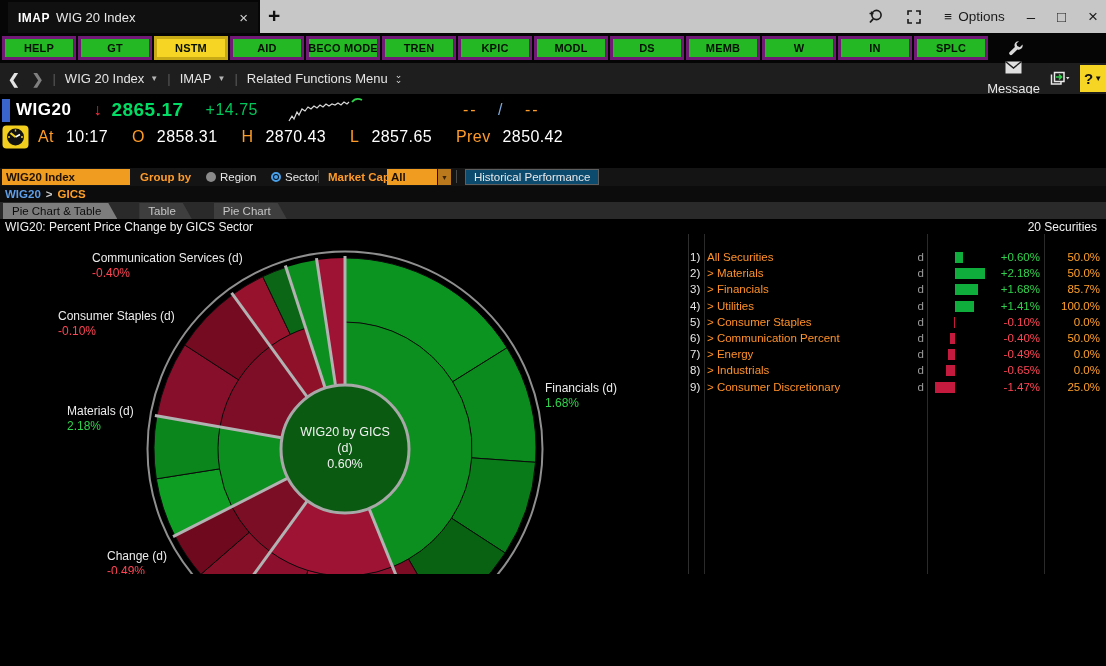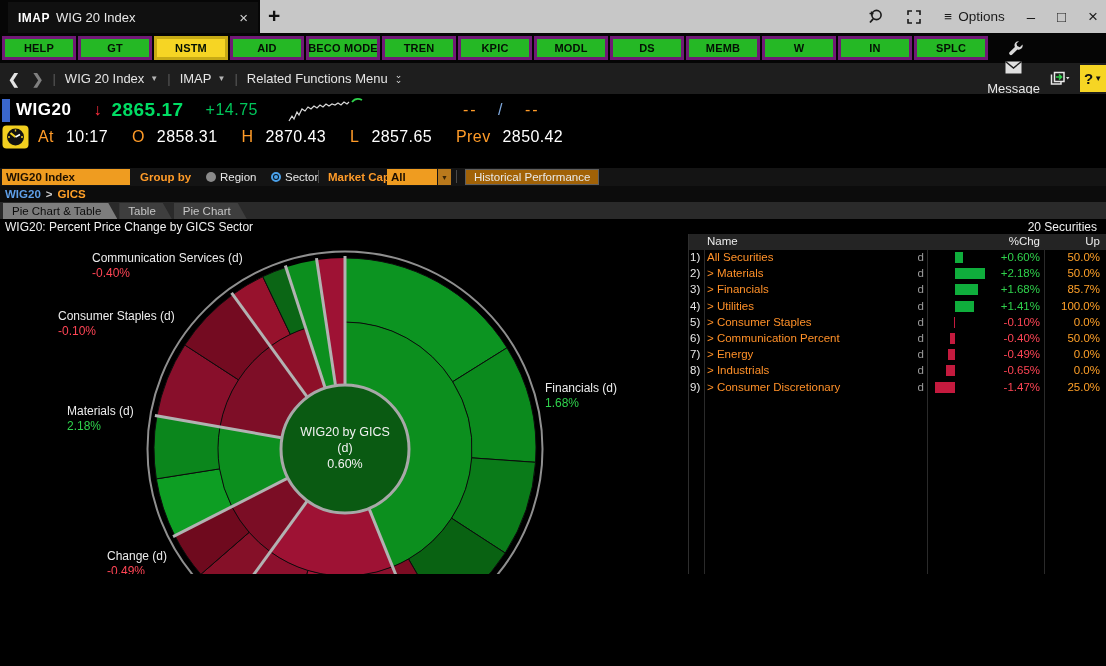--- a/index.html
+++ b/index.html
@@ -74,32 +74,32 @@
   .radio.sector::after { content:""; position:absolute; left:1px; top:1px; width:4px; height:4px; border-radius:50%; background:#4aa0e8; }
   .rlbl { position:absolute; color:#e8e8e8; }
   .rlbl.region { left:220px; }
   .rlbl.sector { left:285px; }
   .vsep { position:absolute; top:2px; width:1px; height:13px; background:#4a4a4a; }
   .mc { position:absolute; left:328px; }
   .mc-box { position:absolute; left:387px; top:1px; width:50px; height:16px; background:#ef9c20; color:#1d1000; font-weight:bold;
             display:flex; align-items:center; padding:0 4px; }
   .mc-arrow { position:absolute; left:438px; top:1px; width:13px; height:16px; background:#b9791c; color:#3a2404;
               font-size:7px; display:flex; align-items:center; justify-content:center; }
-  .hist-btn { position:absolute; left:465px; top:1px; height:16px; background:#a16207; color:#e8e8e8; font-size:11.5px;
+  .hist-btn { position:absolute; left:465px; top:1px; height:16px; background:#0c4a6e; color:#e8e8e8; font-size:11.5px;
               display:flex; align-items:center; padding:0 8px; border:1px solid #5e5e5e; }
 
   
   .crumb { position:absolute; left:0; top:186px; width:1106px; height:16px; background:#0c0c0c; display:flex; align-items:center;
            font-size:11.5px; font-weight:bold; padding:0 5px; gap:5px; }
   .crumb .root { color:#5f9fe8; }
   .crumb .sep { color:#cfcfcf; }
   .crumb .cur { color:#ffa028; }
 
   
-  .vtabs { position:absolute; left:0; top:202px; width:1106px; height:17px; background:#2a2a2a; display:flex; align-items:flex-end; padding-left:3px; }
+  .vtabs { position:absolute; left:0; top:202px; width:1106px; height:17px; background:#2a2a2a; display:flex; align-items:flex-end; padding-left:3px;gap:20px; }
   .vtab { height:16px; padding:0 16px 0 9px; font-size:11.5px; display:flex; align-items:center; margin-right:2px;
           clip-path:polygon(0 0, calc(100% - 9px) 0, 100% 100%, 0 100%); background:#3e3e3e; color:#c6c6c6; }
   .vtab.active { background:#7d7d7d; color:#0d0d0d; }
 
   
   .titlerow { position:absolute; left:0; top:219px; width:1106px; height:16px; background:#000; display:flex; align-items:center;
               color:#f0f0f0; font-size:12px; padding:0 5px; }
   .titlerow .count { margin-left:auto; margin-right:4px; }
 
   
@@ -353,25 +353,20 @@
     <div class="callout co-fin">
       <div>Financials (d)</div>
       <div class="val up">1.68%</div>
     </div>
   </div>
 
   <div class="tablepane">
     <div class="tline" style="left:15px;"></div>
     <div class="tline" style="left:238px;"></div>
     <div class="tline" style="left:355px;"></div>
-    <div class="thead">
-      <span class="h-name">Name</span>
-      <span class="h-chg">%Chg</span>
-      <span class="h-up">Up</span>
-    </div>
     <div id="table-rows">
         <div class="trow" style="top: 16px;">
     <span class="num">1)</span>
     <span class="name"><i style="font-style:normal"></i><span>All Securities</span></span>
     <span class="dflag">d</span>
     <span class="bar pos" style="left: 266px; width: 8.22px;"></span>
     <span class="chg up">+0.60%</span>
     <span class="upv">50.0%</span>
   </div>
         <div class="trow" style="top: 32.2px;">

